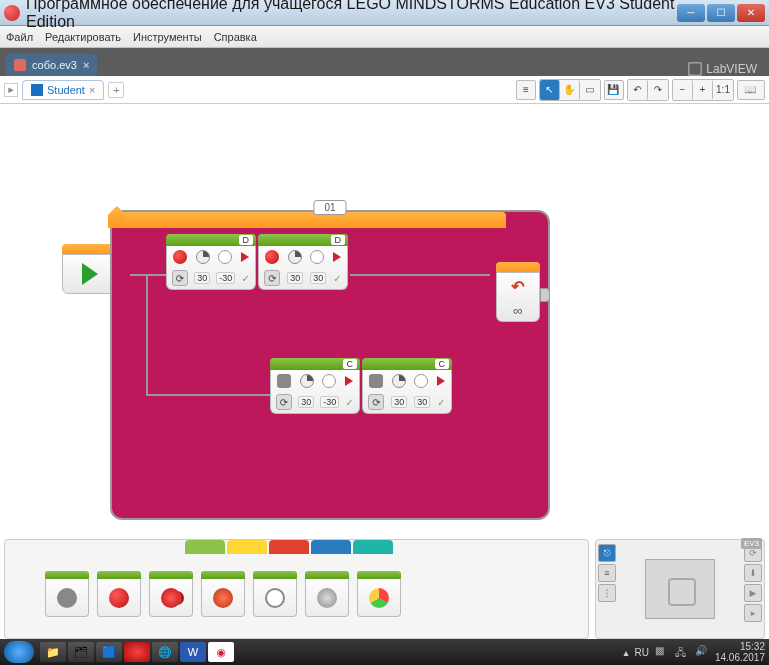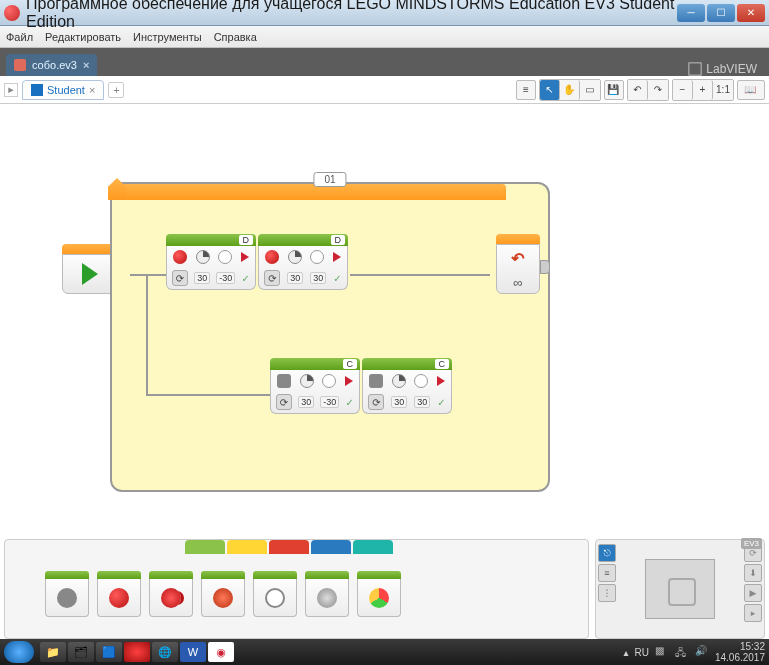--- a/index.html
+++ b/index.html
@@ -33,21 +33,21 @@
 .add-tab { width: 16px; height: 16px; border: 1px solid #ccc; margin-left: 4px; display: flex; align-items: center; justify-content: center; color: #888; cursor: pointer; border-radius: 2px; }
 .tool-right { margin-left: auto; display: flex; gap: 3px; align-items: center; }
 .tool-btn { width: 20px; height: 20px; border: 1px solid #bbb; border-radius: 2px; background: #f5f5f5; display: flex; align-items: center; justify-content: center; cursor: pointer; font-size: 10px; color: #444; }
 .tool-btn.active { background: #2a7ac0; color: #fff; border-color: #2a7ac0; }
 .tool-group { display: flex; border: 1px solid #bbb; border-radius: 2px; }
 .tool-group .tool-btn { border: none; border-right: 1px solid #bbb; }
 .tool-group .tool-btn:last-child { border-right: none; }
 
 
 .canvas { position: relative; height: 420px; background: #fff; }
-.loop-box { position: absolute; left: 110px; top: 78px; width: 440px; height: 310px; border: 2px solid #999; border-radius: 12px; background: #fef9c3; }
+.loop-box { position: absolute; left: 110px; top: 106px; width: 440px; height: 310px; border: 2px solid #999; border-radius: 12px; background: #be185d; }
 .loop-label { position: absolute; top: -12px; left: 50%; transform: translateX(-50%); background: #fff; border: 1px solid #999; border-radius: 3px; padding: 1px 10px; font-size: 10px; color: #555; }
 .orange-top { position: absolute; top: 0; left: 0; right: 42px; height: 16px; background: linear-gradient(#ffb347, #ff9a1f); border-radius: 10px 4px 0 0; }
 .orange-notch { position: absolute; top: -6px; left: -4px; width: 18px; height: 22px; background: linear-gradient(#ffb347, #ff9a1f); clip-path: polygon(0 40%, 50% 0, 100% 40%, 100% 100%, 0 100%); }
 
 .wire { position: absolute; background: #999; }
 .wire-h1 { top: 170px; left: 130px; width: 38px; height: 2px; }
 .wire-h2 { top: 170px; left: 350px; width: 140px; height: 2px; }
 .wire-v1 { top: 170px; left: 146px; width: 2px; height: 120px; }
 .wire-h3 { top: 290px; left: 146px; width: 124px; height: 2px; }
 

